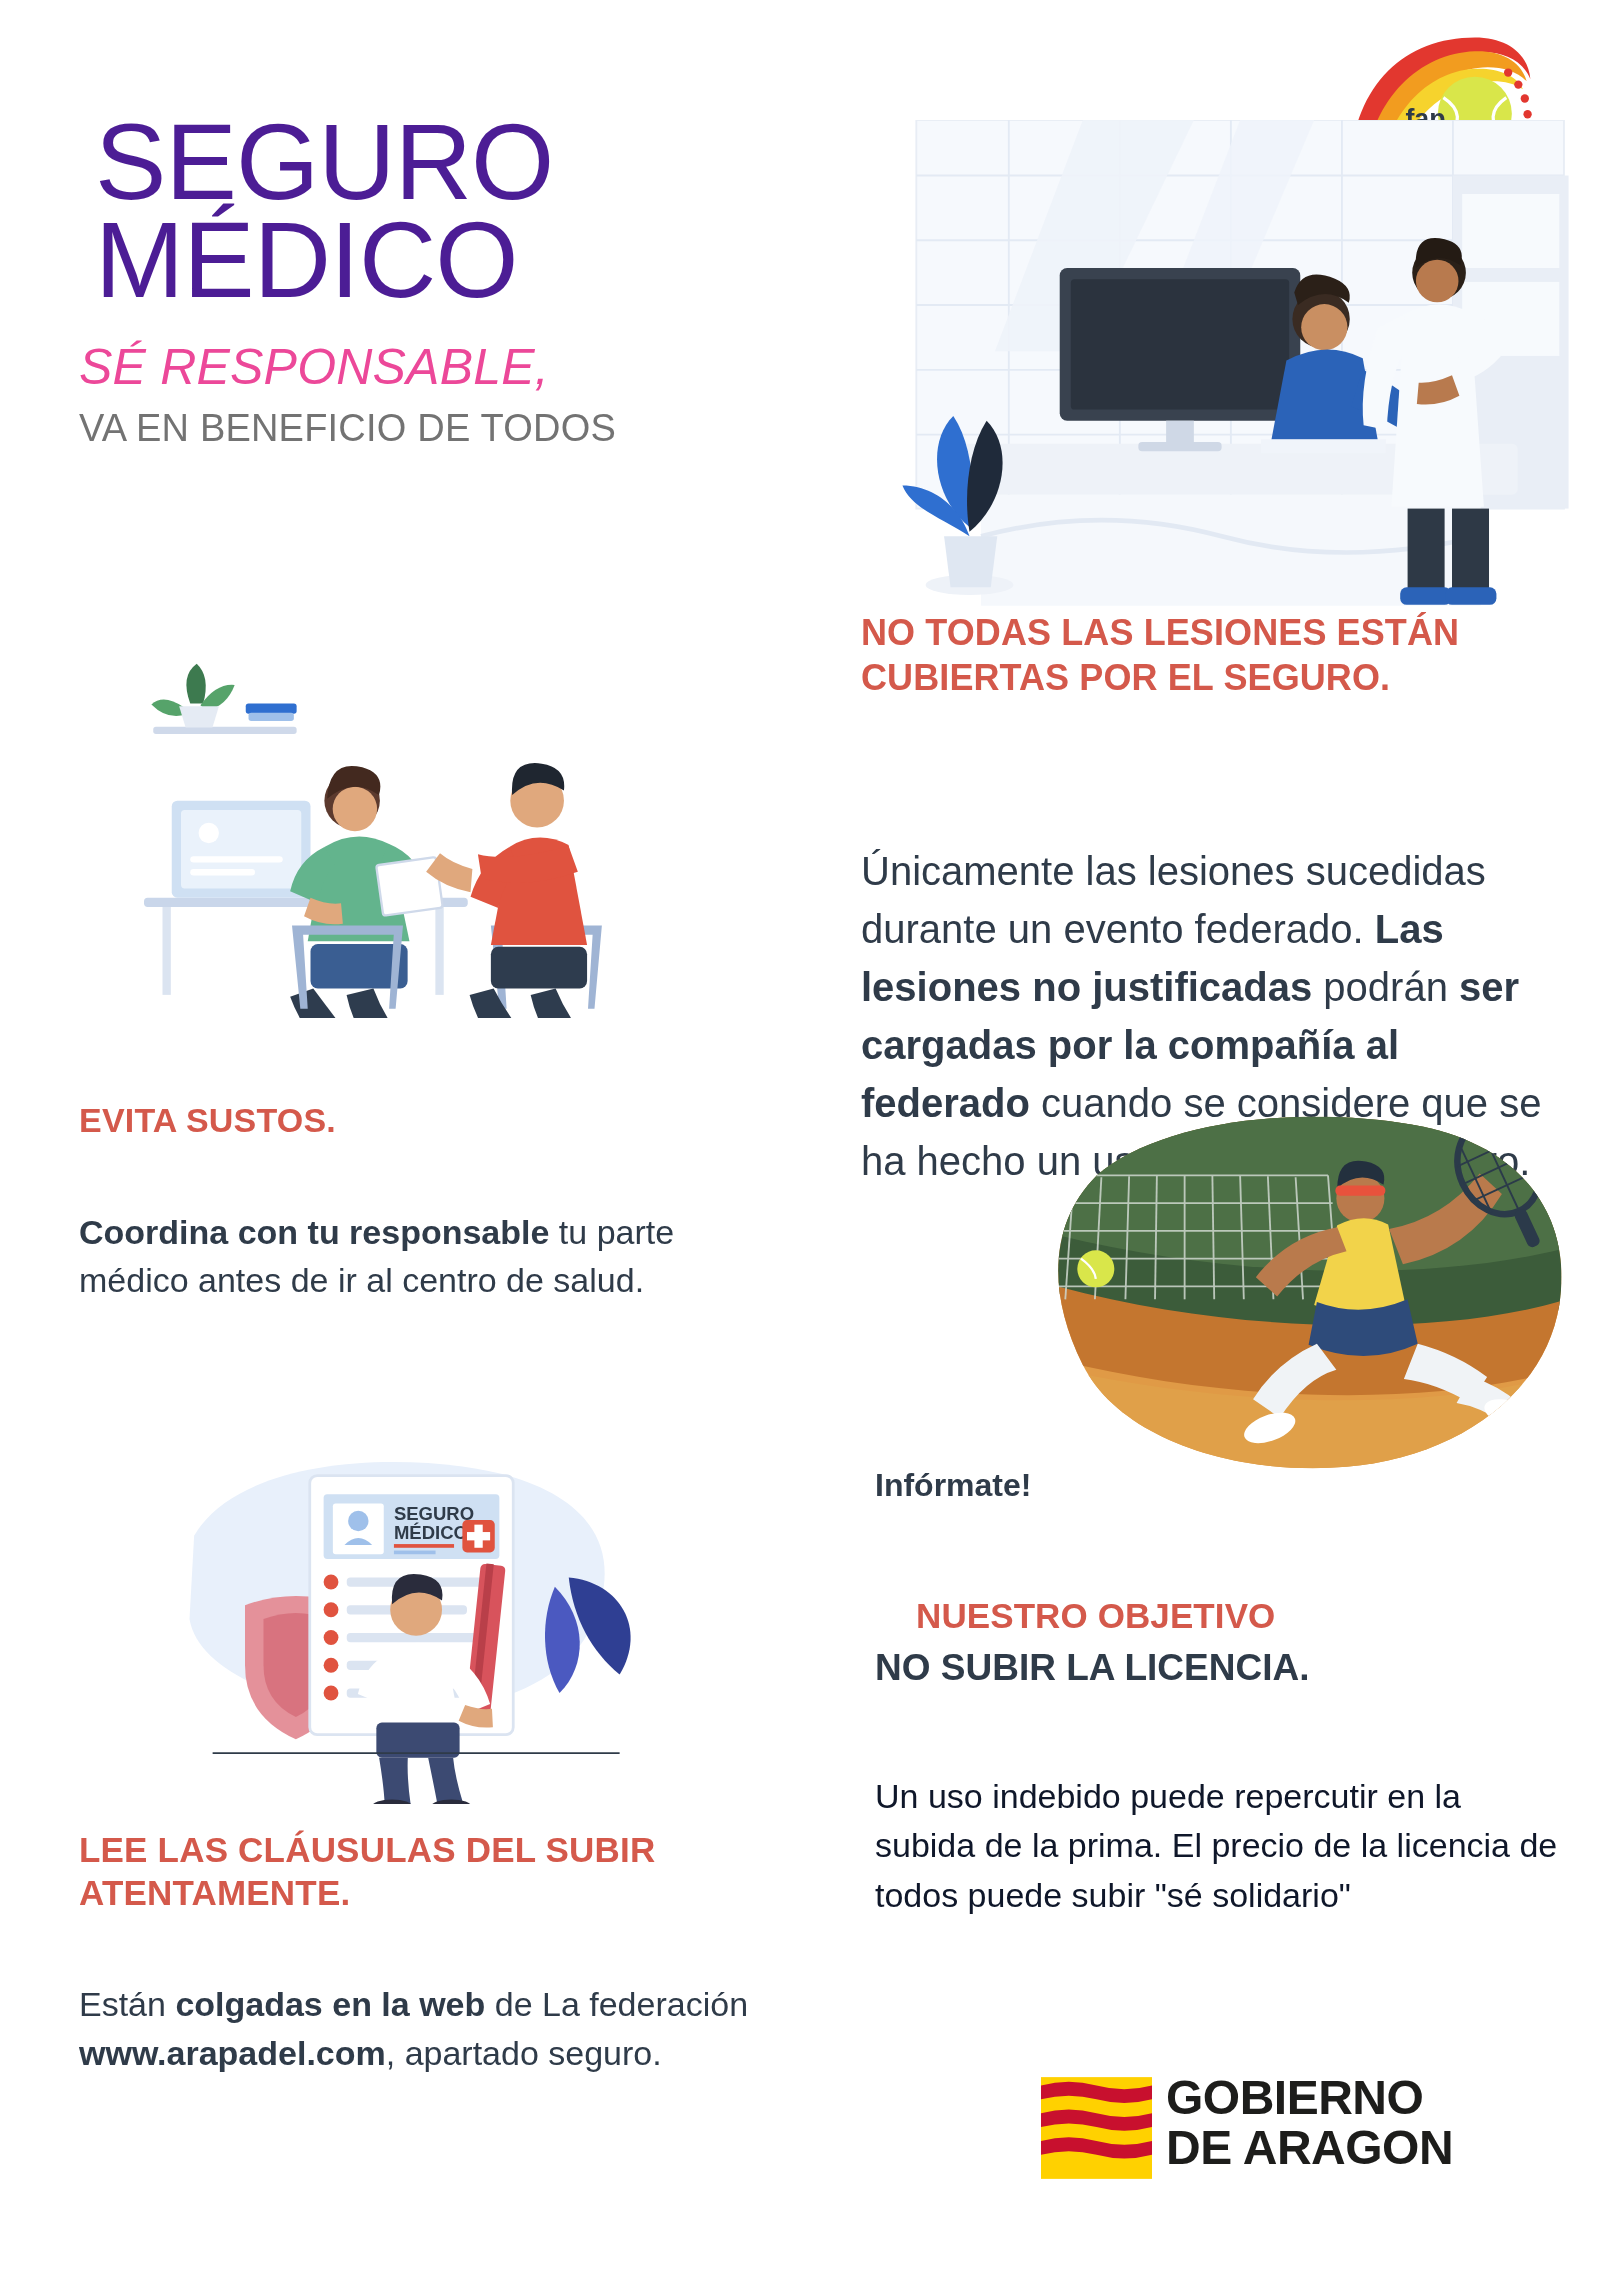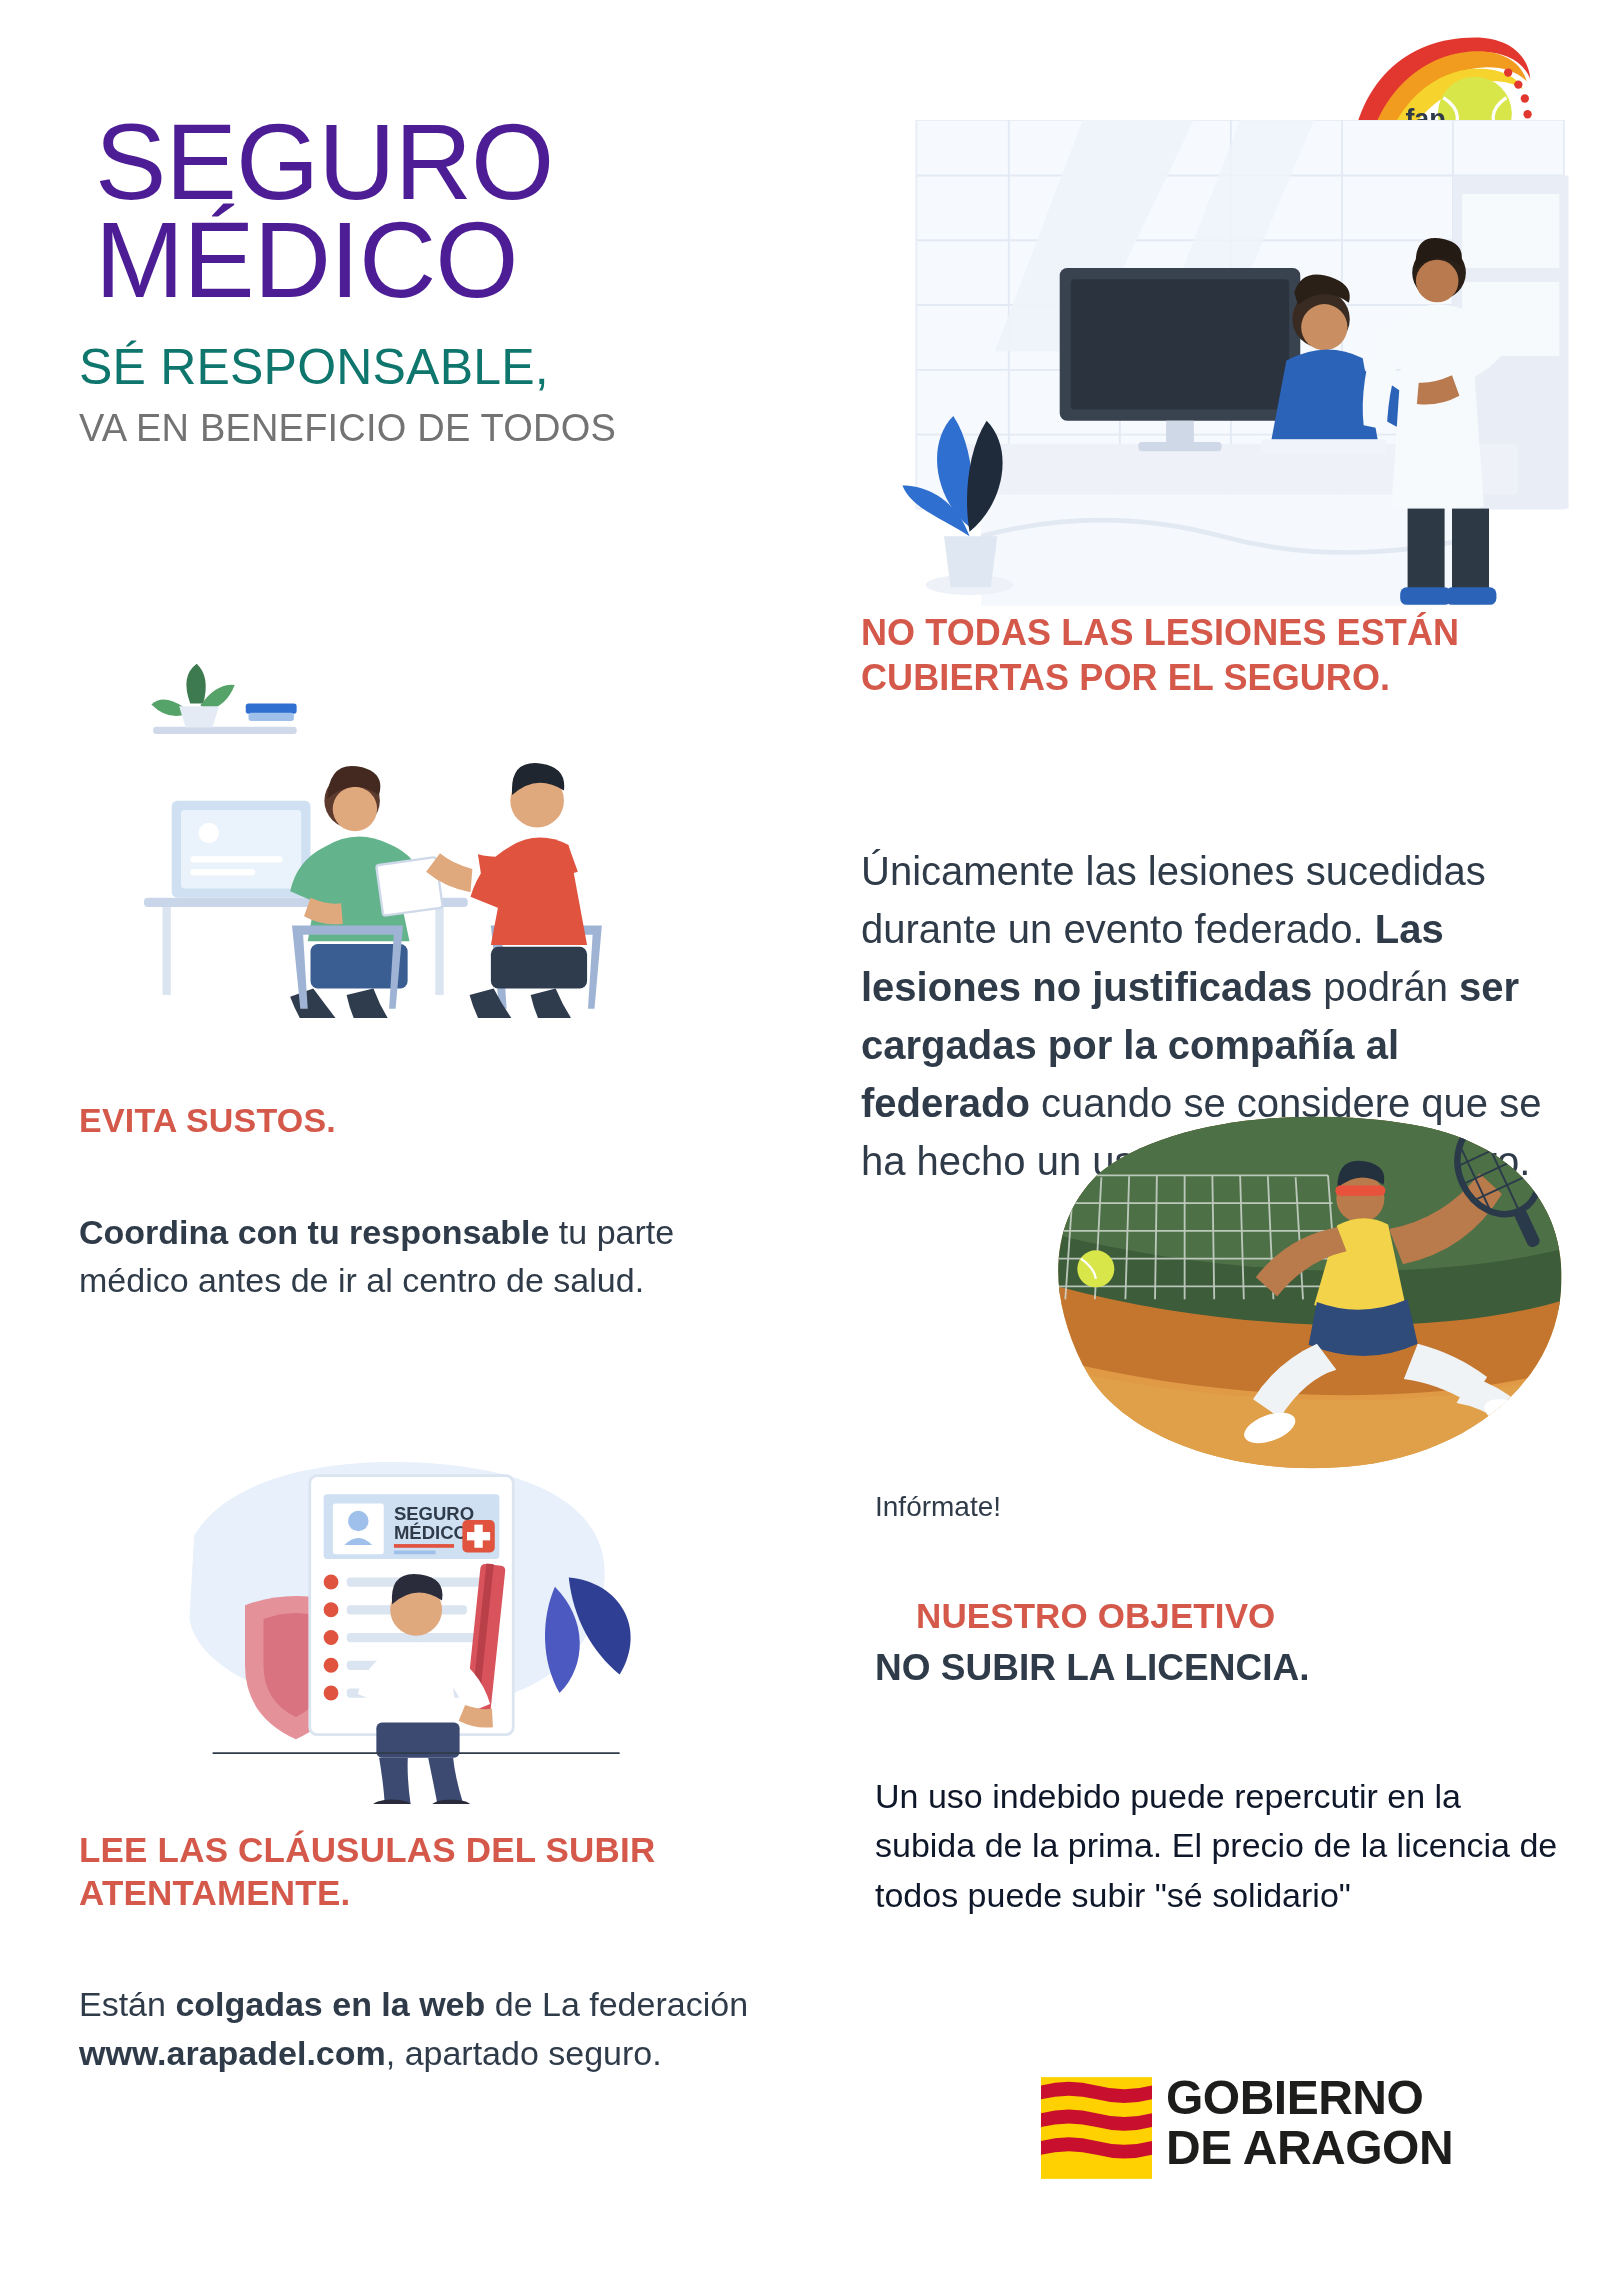--- a/index.html
+++ b/index.html
@@ -31,22 +31,23 @@
     line-height: 0.92;
     font-weight: normal;
     letter-spacing: -0.9px;
     color: #4c1d95;
     margin: 16px;
   }
   #subtitle-1 {
     font-size: 50px;
     line-height: 1.15;
     margin-top: 29px;
-    color: #0f766e;
+    color: #ec4899;
     letter-spacing: 0.2px;
+    font-style: italic;
   }
   #subtitle-2 {
     font-size: 38px;
     line-height: 1.2;
     margin-top: 10px;
     color: #737373;
     letter-spacing: 0.2px;
   }
 
   
@@ -142,24 +143,23 @@
     left: 861px;
     top: 842px;
     width: 703px;
     font-size: 40px;
     line-height: 1.45;
     color: #2f3b49;
   }
   #right-cta-1 {
     left: 875px;
     top: 1467px;
-    font-size: 28px;
-    font-weight: normal;
+    font-size: 32px;
+    font-weight: bold;
     color: #2f3b49;
-    margin-top: 24px;
   }
   #right-heading-2 {
     left: 916px;
     top: 1596px;
     width: 671px;
     font-size: 35px;
     font-weight: bold;
     color: #d4594b;
     letter-spacing: 0.1px;
   }

